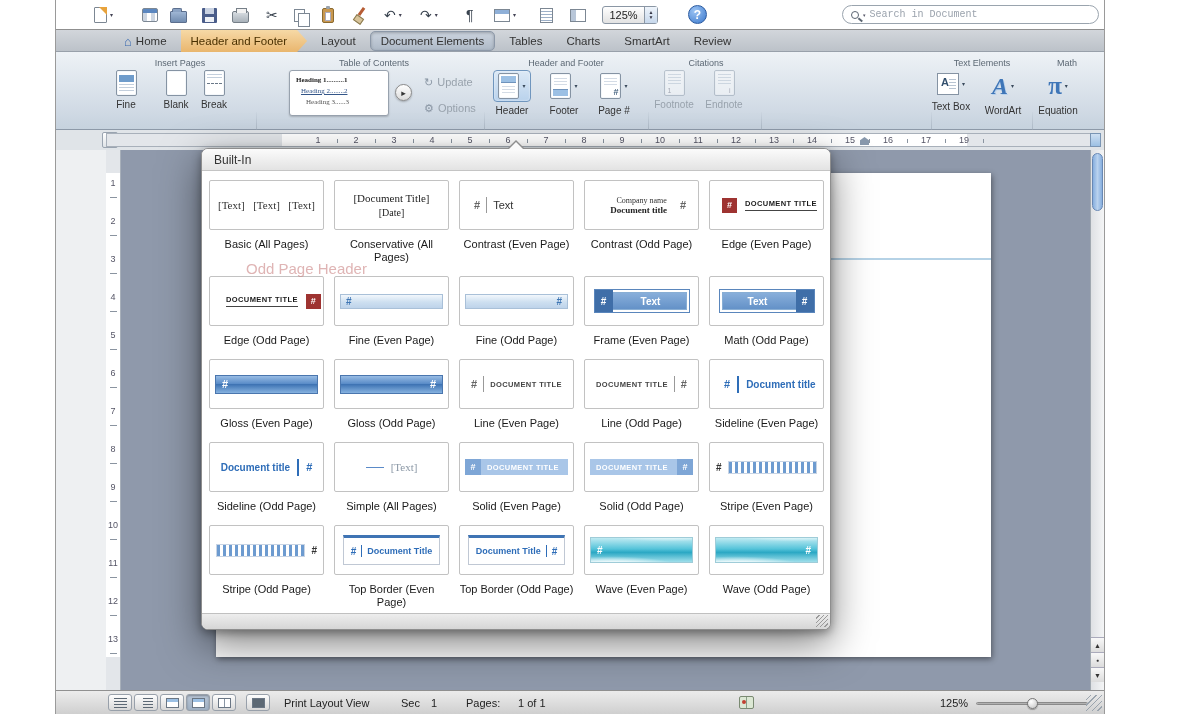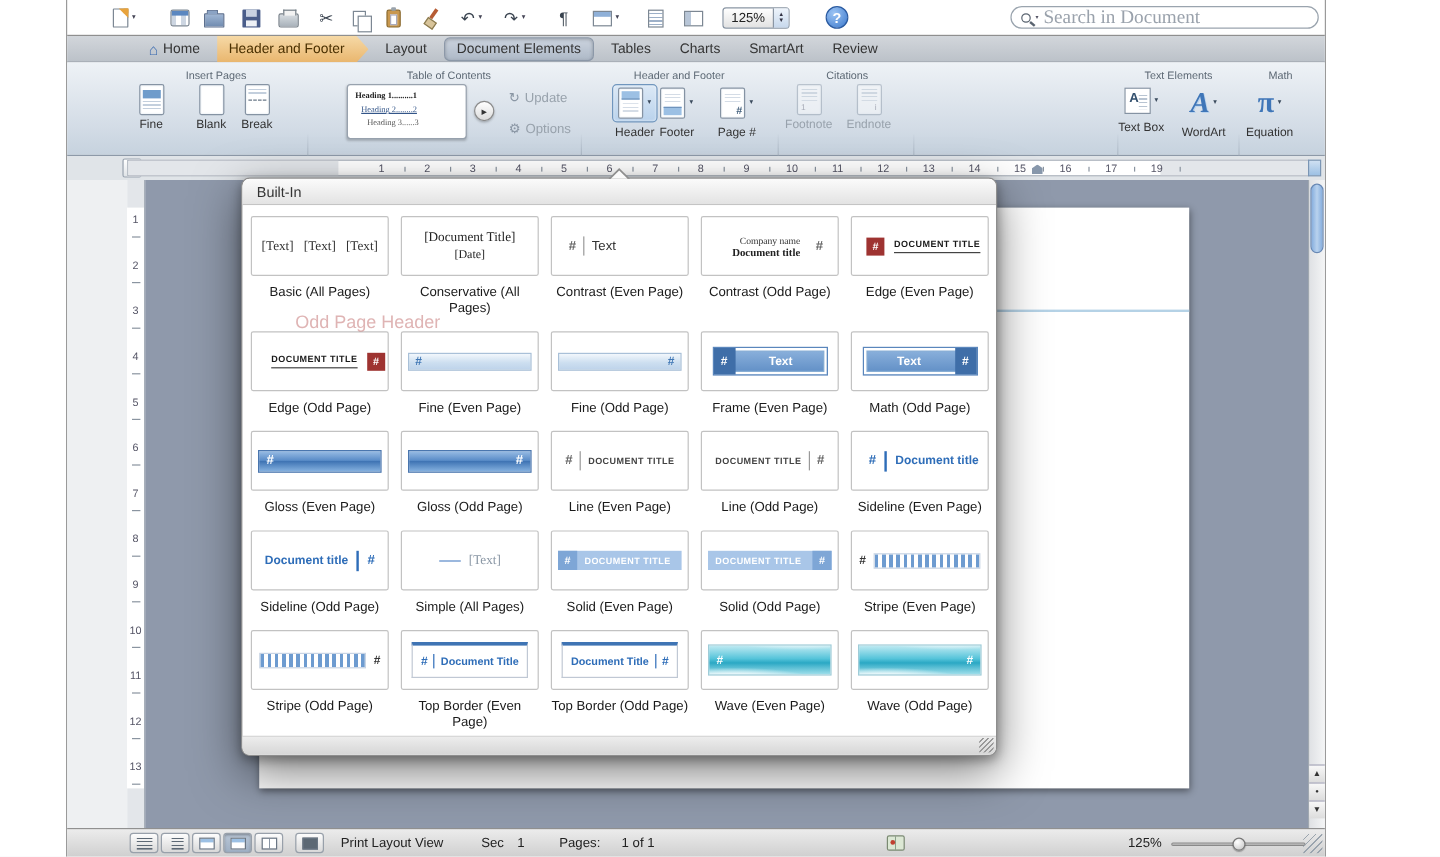--- a/index.html
+++ b/index.html
@@ -35,21 +35,21 @@
 .ic-map{width:13px;height:15px;border:1px solid #7c8793;background:repeating-linear-gradient(180deg,#fff 0 2px,#9db0c8 2px 3px)}
 .ic-sidebar{width:16px;height:13px;border:1px solid #7c8793;background:linear-gradient(90deg,#b8c6d8 0 5px,#fff 5px)}
 .zoom-combo{position:absolute;left:546px;top:6px;width:56px;height:18px;background:linear-gradient(#fff,#e2e2e2);border:1px solid #8a96a4;border-radius:3px;display:flex;align-items:stretch}
 .zval{flex:1;font-size:11px;color:#222;text-align:center;line-height:16px}
 .zstep{width:13px;border-left:1px solid #8a96a4;display:flex;flex-direction:column;align-items:center;justify-content:center;font-size:5px;color:#334;background:linear-gradient(#eef4fb,#c7d8ec);line-height:1}
 .help-btn{position:absolute;left:632px;top:5px;width:19px;height:19px;border-radius:50%;background:radial-gradient(circle at 35% 30%,#9cc4f4,#3a78cc);border:1px solid #2a5aa0;color:#fff;font-weight:bold;font-size:12px;display:flex;align-items:center;justify-content:center}
 .search-field{position:absolute;left:786px;top:5px;width:257px;height:19px;background:#fff;border:1px solid #9aa4ae;border-radius:10px;display:flex;align-items:center;padding:0 8px;gap:4px}
 .mag{width:8px;height:8px;border:1.5px solid #5a6470;border-radius:50%;position:relative;flex:none}
 .mag::after{content:"";position:absolute;left:6px;top:7px;width:5px;height:1.5px;background:#5a6470;transform:rotate(40deg)}
 .search-caret{font-size:5px;color:#556}
-.search-field input{flex:1;border:none;outline:none;font-size:16px;color:#333;background:transparent;font-family:Liberation Serif, serif;min-width:0}
+.search-field input{flex:1;border:none;outline:none;font-size:10px;color:#333;background:transparent;font-family:Liberation Mono, monospace;min-width:0}
 .search-field input::placeholder{color:#9aa2ac}
 
 
 .tabbar{position:absolute;left:0;top:30px;width:100%;height:22px;background:linear-gradient(#d2d6db,#bcc2c9);border-bottom:1px solid #98a0aa}
 .tabs{position:absolute;left:58px;top:0;height:22px;display:flex;align-items:center;gap:4px}
 .tab{height:22px;display:flex;align-items:center;padding:0 10px;font-size:11.5px;color:#333;gap:4px;white-space:nowrap}
 .tab-contextual{background:linear-gradient(#f6d9a6,#e9b66e);clip-path:polygon(0 0,calc(100% - 10px) 0,100% 50%,calc(100% - 10px) 100%,0 100%);padding-right:20px;color:#4a3000}
 .tab-selected{background:linear-gradient(#ccd4df,#aeb9c7);border:1px solid #8c98a8;border-radius:5px;box-shadow:inset 0 1px 3px rgba(0,0,0,.25);height:20px}
 .home-icon{font-size:13px;color:#3a6ab0;line-height:1}
 .ribbon-collapse{position:absolute;right:44px;top:38px;width:12px;height:10px}
@@ -356,21 +356,21 @@
         </div>
       <div class="flatbtn disabled" style="left:160px;top:46px">
           <span class="mi">⚙</span>
           <span>Options</span>
         </div>
     </div>
     <div class="rsep" style="left:428px;top:60px"></div>
 
     <div class="rgroup" style="left:430px;width:160px">
       <div class="rgroup-title">Header and Footer</div>
-      <div class="rbtn" style="left:20px">
+      <div class="rbtn" style="left:3px">
         <span class="icon-sel active">
             <span class="ric-page hdr"></span>
             <span class="caret">▾</span>
           </span>
         <span class="rlabel">Header</span>
       </div>
       <div class="rbtn" style="left:55px">
         <span class="icon-sel">
             <span class="ric-page ftr"></span>
             <span class="caret">▾</span>

